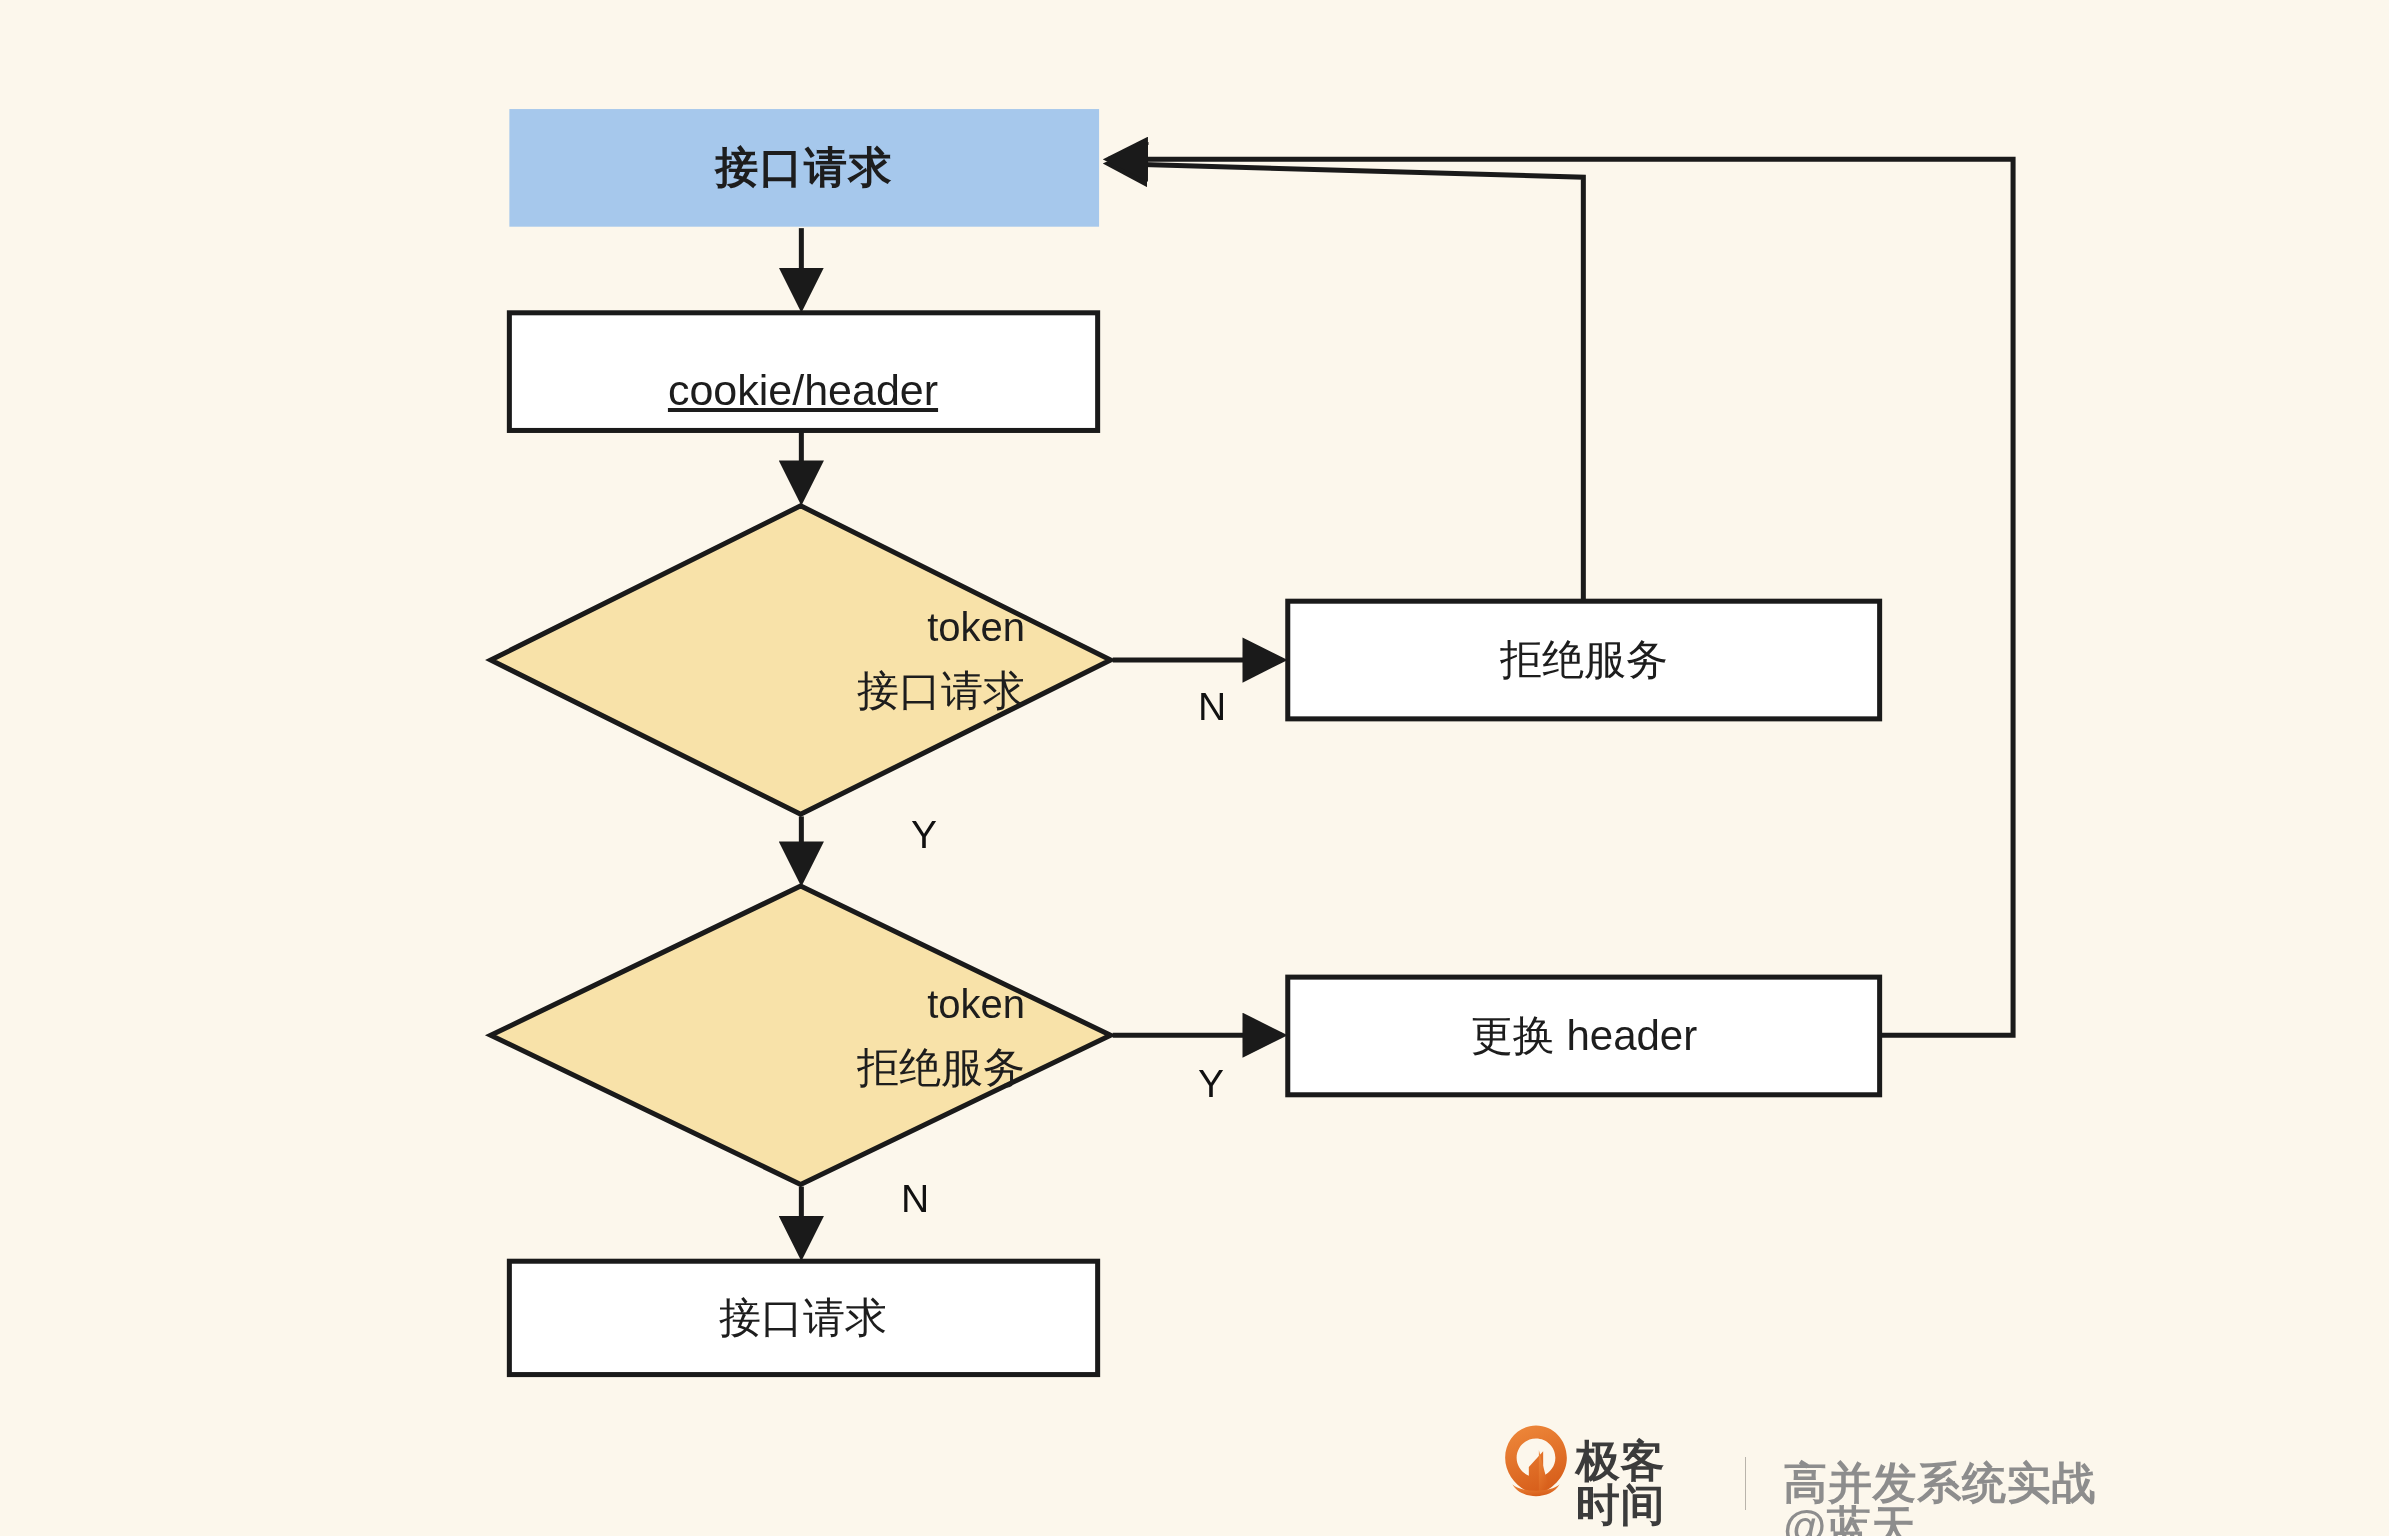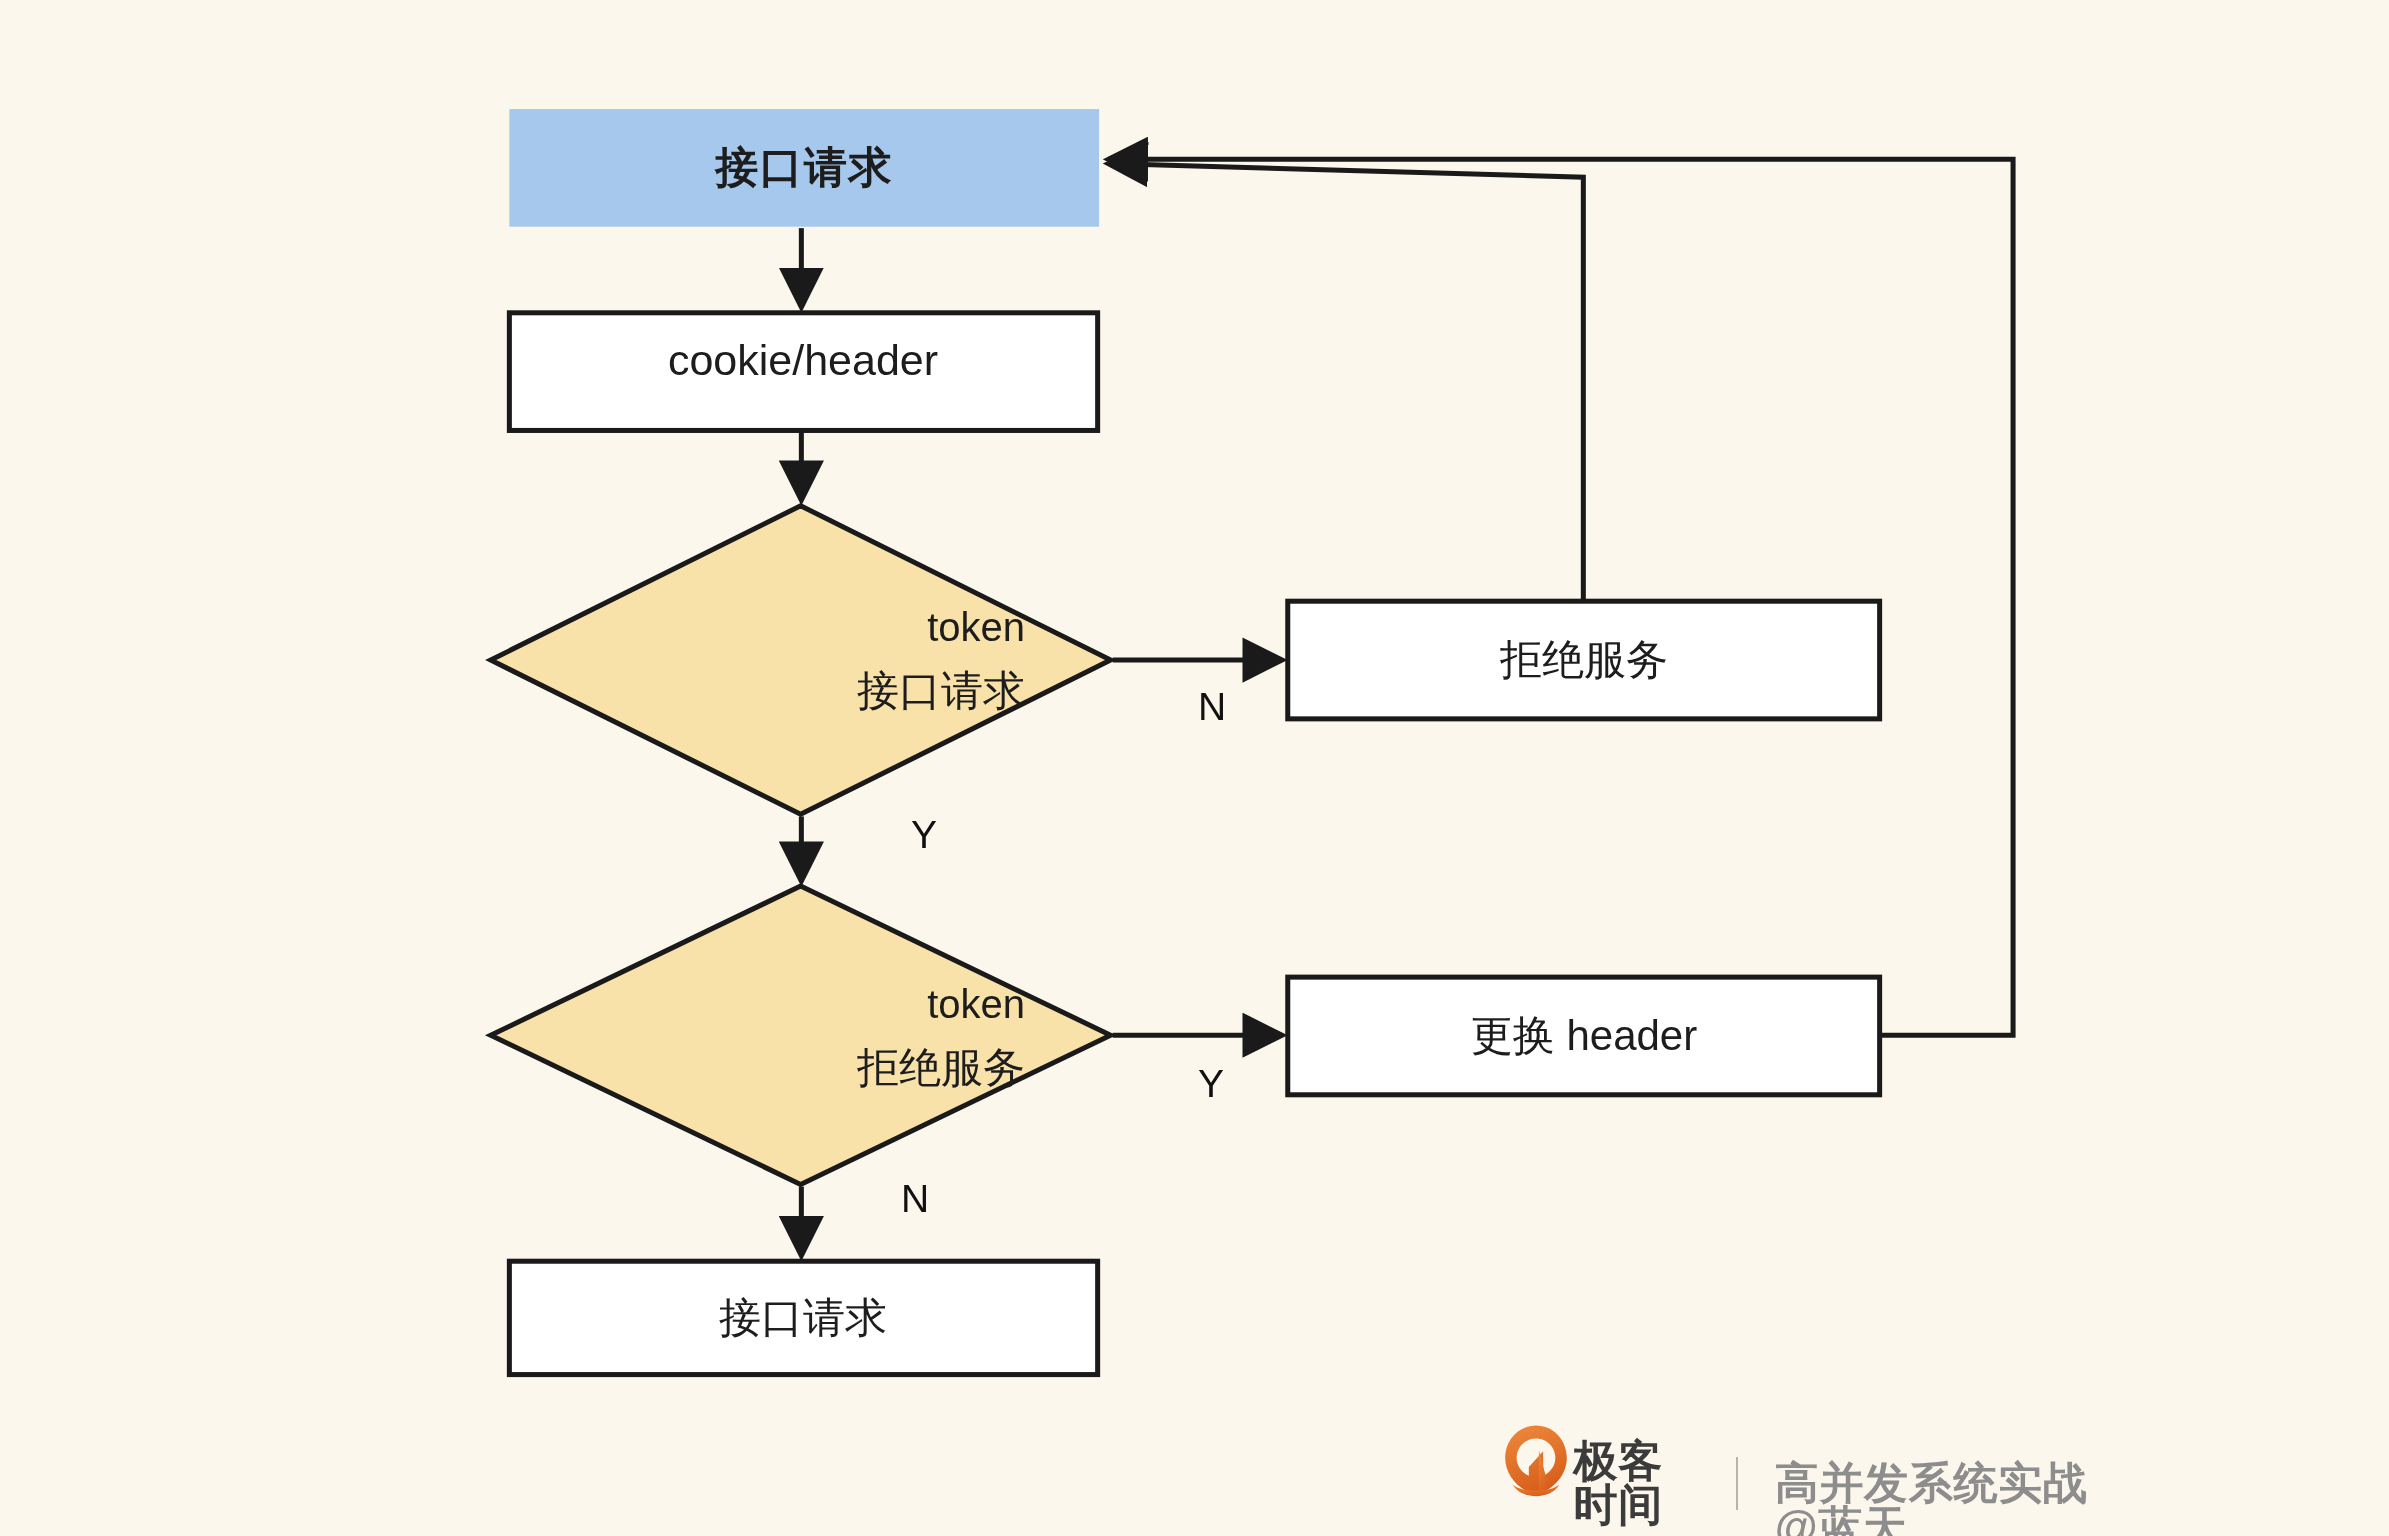--- a/index.html
+++ b/index.html
@@ -9,20 +9,21 @@
   }
   body {
     font-family: "Liberation Sans", "DejaVu Sans", sans-serif;
   }
   #canvas {
     position: relative;
     width: 2088px;
     height: 1536px;
     background: #FCF7EC;
     overflow: hidden;
+    padding-left: 24px;
   }
   #flow-svg {
     position: absolute;
     left: 0;
     top: 0;
     width: 2389px;
     height: 1536px;
   }
   .node-label {
     position: absolute;
@@ -131,21 +132,21 @@
                M 43 18 C 58 18 70 30 70 45 C 70 56 63 66 53 70 L 53 36 L 33 58 L 33 70 C 23 66 16 56 16 45 C 16 30 28 18 43 18 Z" fill="url(#pin-grad)"></path>
       <path d="M 47 34 L 47 97 L 60 83 L 47 34 Z" fill="url(#pin-grad)"></path>
       <path d="M 10 82 C 22 104 64 104 76 82 C 64 94 22 94 10 82 Z" fill="url(#pin-grad)"></path>
     </g>
   </svg>
 
   <div class="node-label lbl-start" style="left:509px; top:109px; width:590px; height:118px;">
     <span>接口请求</span>
   </div>
 
-  <div class="node-label lbl-process" style="left:509px; top:301px; width:588px; height:118px;">
+  <div class="node-label lbl-process" style="left:509px; top:331px; width:588px; height:118px;text-decoration:underline;">
     <span>cookie/header</span>
   </div>
 
   <div class="node-label lbl-decision" style="left:577px; top:574px; width:448px; height:172px;">
     <span>token</span>
     <span class="lbl-cn">接口请求</span>
   </div>
 
   <div class="node-label lbl-cn" style="left:1288px; top:601px; width:592px; height:118px;">
     <span>拒绝服务</span>

